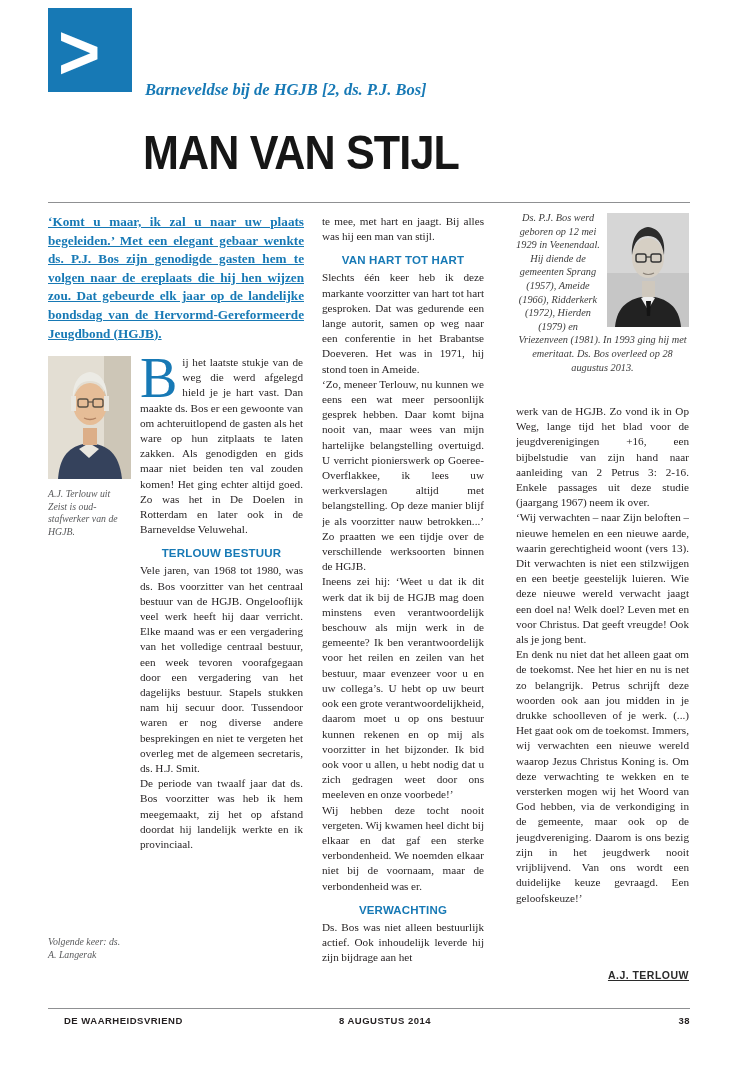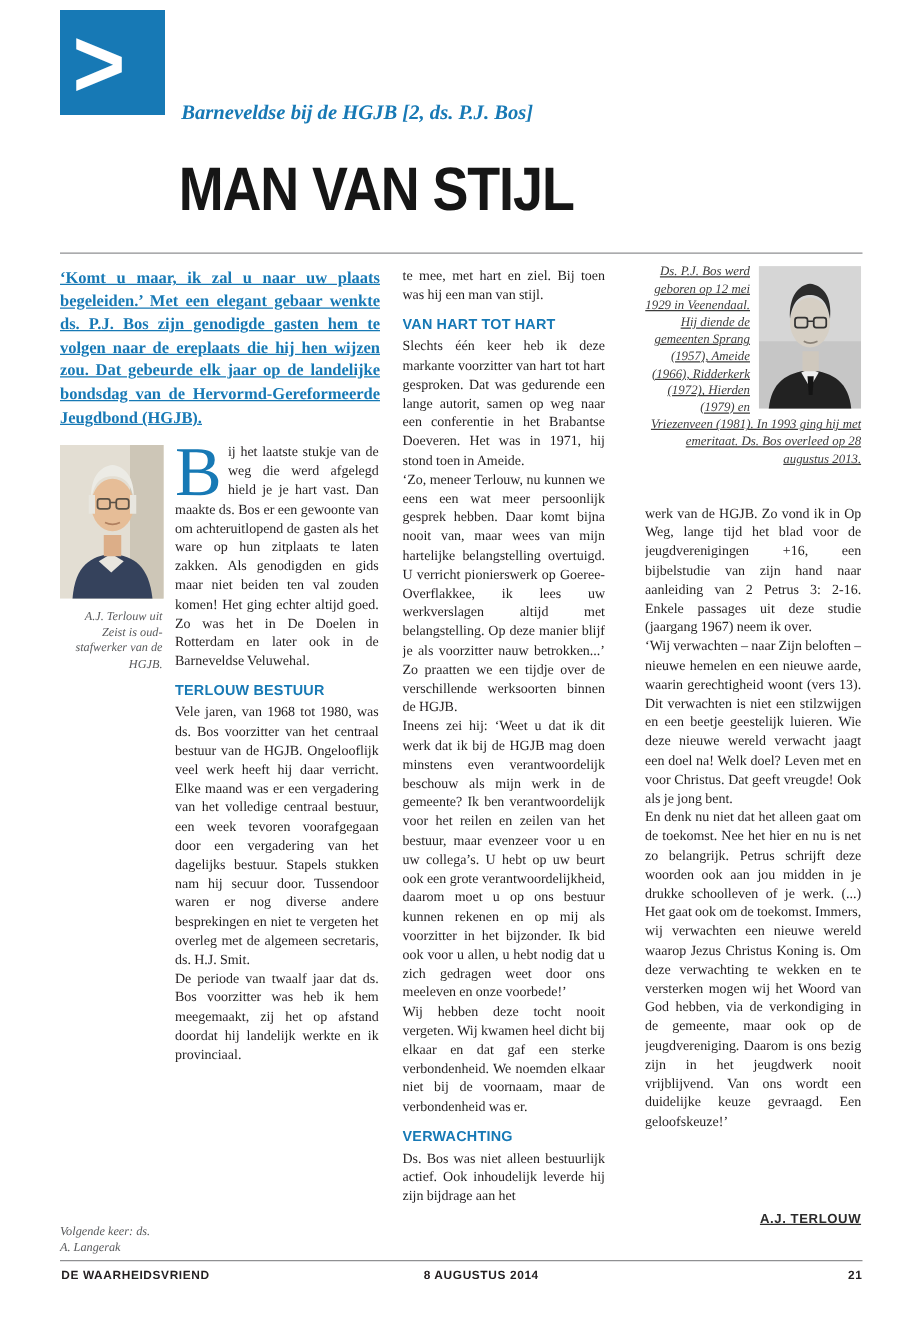--- a/index.html
+++ b/index.html
@@ -43,67 +43,67 @@
     position:absolute;left:48px;top:213px;width:256px;margin:0;
     font:700 13.2px/18.6px "Liberation Serif",serif;color:var(--accent);
     text-align:justify;
     text-decoration:underline;
   }
   
   .terlouw{position:absolute;left:48px;top:356px;width:84px;margin:0;}
   .terlouw svg{display:block;width:83px;height:123px;}
   .terlouw figcaption{
     margin-top:9px;width:82px;
-    font:italic 9.8px/12.6px "Liberation Serif",serif;color:var(--muted);text-align:right;
+    font:italic 9.8px/12.6px "Liberation Serif",serif;color:var(--muted);
   }
   .next-issue{
     position:absolute;left:48px;top:936px;width:80px;
-    font:italic 9.8px/12.8px "Liberation Serif",serif;color:var(--muted);margin-top:44px;
+    font:italic 9.8px/12.8px "Liberation Serif",serif;color:var(--muted);
   }
   
   .col{
     position:absolute;overflow:hidden;
     font:11.2px/15.2px "Liberation Serif",serif;color:var(--text);
     text-align:justify;word-spacing:-0.2px;
   }
   .col1{left:140px;top:355px;width:163px;height:632px;}
   .col2{left:322px;top:214px;width:162px;height:774px;}
   .col3{left:516px;top:211px;width:173px;height:778px;}
   .body-p{margin:0;}
   .dropcap{
     float:left;
     font:400 56px/43px "Liberation Serif",serif;color:var(--accent);
     margin:2px 5px 0 0;
   }
   .sec-h{
     margin:10px 0 3px;
     font:700 11.5px/13px "Liberation Sans",sans-serif;color:var(--accent);
-    letter-spacing:0.2px;text-align:left;
+    letter-spacing:0.2px;text-align:center;
   }
   .sec-h:first-child{margin-top:0;}
   
   .bio{min-height:186px;margin-bottom:7px;}
   .bos-photo{float:right;width:82px;height:114px;margin:2px 0 6px 7px;}
   .bos-photo svg{display:block;width:82px;height:114px;}
   .bio-text{
     margin:0;font:italic 10.3px/13.6px "Liberation Serif",serif;
-    color:#3c3c3c;text-align:right;word-spacing:0;text-decoration:underline;
+    color:#3c3c3c;text-align:center;word-spacing:0;
   }
   .signature{
     position:absolute;right:0;bottom:8px;margin:0;
     font:700 10.5px "Liberation Sans",sans-serif;color:#2b2b2b;
     letter-spacing:0.5px;text-align:right;text-decoration:underline;
   }
   
   .footer{
     position:absolute;left:48px;top:1015px;width:642px;height:14px;
     font:700 9.5px/12px "Liberation Sans",sans-serif;color:#231f20;
     letter-spacing:0.5px;
   }
-  .f-left{position:absolute;left:1px;top:0;}
+  .f-left{position:absolute;left:16px;top:0;}
   .f-center{position:absolute;left:0;right:0;top:0;text-align:center;padding-left:32px;}
   .f-right{position:absolute;right:0;top:0;}
 </style>
 </head>
 <body>
 
 <div class="page">
 
   <div class="logo">
     <span class="chev">&gt;</span>
@@ -137,21 +137,21 @@
   <div class="next-issue">Volgende keer: ds. A. Langerak</div>
 
   <div class="col col1">
     <p class="body-p"><span class="dropcap">B</span><span>ij het laatste stukje van de weg die werd afgelegd hield je je hart vast. Dan maakte ds. Bos er een gewoonte van om achteruitlopend de gasten als het ware op hun zitplaats te laten zakken. Als genodigden en gids maar niet beiden ten val zouden komen! Het ging echter altijd goed. Zo was het in De Doelen in Rotterdam en later ook in de Barneveldse Veluwehal.</span></p>
     <h2 class="sec-h">TERLOUW BESTUUR</h2>
     <p class="body-p">Vele jaren, van 1968 tot 1980, was ds. Bos voorzitter van het centraal bestuur van de HGJB. Ongelooflijk veel werk heeft hij daar verricht. Elke maand was er een vergadering van het volledige centraal bestuur, een week tevoren voorafgegaan door een vergadering van het dagelijks bestuur. Stapels stukken nam hij secuur door. Tussendoor waren er nog diverse andere besprekingen en niet te vergeten het overleg met de algemeen secretaris, ds. H.J. Smit.</p>
     <p class="body-p">De periode van twaalf jaar dat ds. Bos voorzitter was heb ik hem meegemaakt, zij het op afstand doordat hij landelijk werkte en ik provinciaal.</p>
   </div>
 
   <div class="col col2">
-    <p class="body-p">te mee, met hart en ziel. Bij toen was hij een man van stijl.</p>
+    <p class="body-p">te mee, met hart en jaagt. Bij alles was hij een man van stijl.</p>
     <h2 class="sec-h">VAN HART TOT HART</h2>
     <p class="body-p">Slechts één keer heb ik deze markante voorzitter van hart tot hart gesproken. Dat was gedurende een lange autorit, samen op weg naar een conferentie in het Brabantse Doeveren. Het was in 1971, hij stond toen in Ameide.</p>
     <p class="body-p">‘Zo, meneer Terlouw, nu kunnen we eens een wat meer persoonlijk gesprek hebben. Daar komt bijna nooit van, maar wees van mijn hartelijke belangstelling overtuigd. U verricht pionierswerk op Goeree-Overflakkee, ik lees uw werkverslagen altijd met belangstelling. Op deze manier blijf je als voorzitter nauw betrokken...’ Zo praatten we een tijdje over de verschillende werksoorten binnen de HGJB.</p>
     <p class="body-p">Ineens zei hij: ‘Weet u dat ik dit werk dat ik bij de HGJB mag doen minstens even verantwoordelijk beschouw als mijn werk in de gemeente? Ik ben verantwoordelijk voor het reilen en zeilen van het bestuur, maar evenzeer voor u en uw collega’s. U hebt op uw beurt ook een grote verantwoordelijkheid, daarom moet u op ons bestuur kunnen rekenen en op mij als voorzitter in het bijzonder. Ik bid ook voor u allen, u hebt nodig dat u zich gedragen weet door ons meeleven en onze voorbede!’</p>
     <p class="body-p">Wij hebben deze tocht nooit vergeten. Wij kwamen heel dicht bij elkaar en dat gaf een sterke verbondenheid. We noemden elkaar niet bij de voornaam, maar de verbondenheid was er.</p>
     <h2 class="sec-h">VERWACHTING</h2>
     <p class="body-p">Ds. Bos was niet alleen bestuurlijk actief. Ook inhoudelijk leverde hij zijn bijdrage aan het</p>
   </div>
 
   <div class="col col3">
@@ -177,16 +177,16 @@
     <p class="body-p">werk van de HGJB. Zo vond ik in Op Weg, lange tijd het blad voor de jeugdverenigingen +16, een bijbelstudie van zijn hand naar aanleiding van 2 Petrus 3: 2-16. Enkele passages uit deze studie (jaargang 1967) neem ik over.</p>
     <p class="body-p">‘Wij verwachten – naar Zijn beloften – nieuwe hemelen en een nieuwe aarde, waarin gerechtigheid woont (vers 13). Dit verwachten is niet een stilzwijgen en een beetje geestelijk luieren. Wie deze nieuwe wereld verwacht jaagt een doel na! Welk doel? Leven met en voor Christus. Dat geeft vreugde! Ook als je jong bent.</p>
     <p class="body-p">En denk nu niet dat het alleen gaat om de toekomst. Nee het hier en nu is net zo belangrijk. Petrus schrijft deze woorden ook aan jou midden in je drukke schoolleven of je werk. (...) Het gaat ook om de toekomst. Immers, wij verwachten een nieuwe wereld waarop Jezus Christus Koning is. Om deze verwachting te wekken en te versterken mogen wij het Woord van God hebben, via de verkondiging in de gemeente, maar ook op de jeugdvereniging. Daarom is ons bezig zijn in het jeugdwerk nooit vrijblijvend. Van ons wordt een duidelijke keuze gevraagd. Een geloofskeuze!’</p>
     <p class="signature">A.J. TERLOUW</p>
   </div>
 
   <div class="rule rule-bottom"></div>
   <div class="footer">
     <span class="f-left">DE WAARHEIDSVRIEND</span>
     <span class="f-center">8 AUGUSTUS 2014</span>
-    <span class="f-right">21</span>
+    <span class="f-right">38</span>
   </div>
 
 </div>
 
 </body></html>

